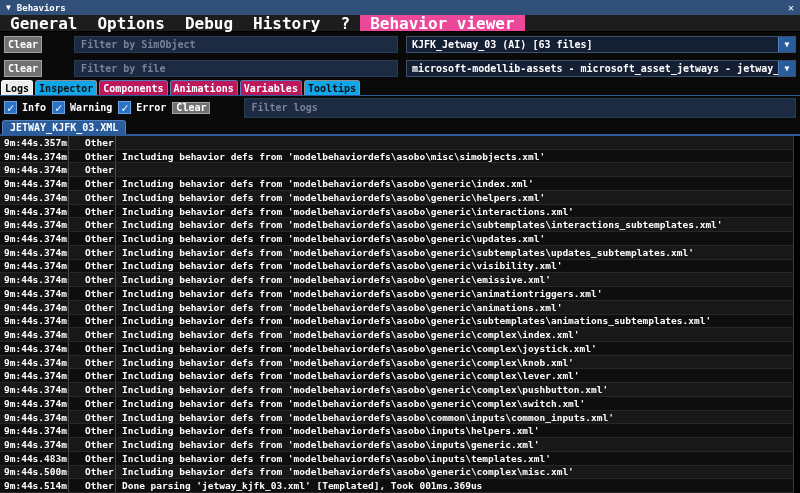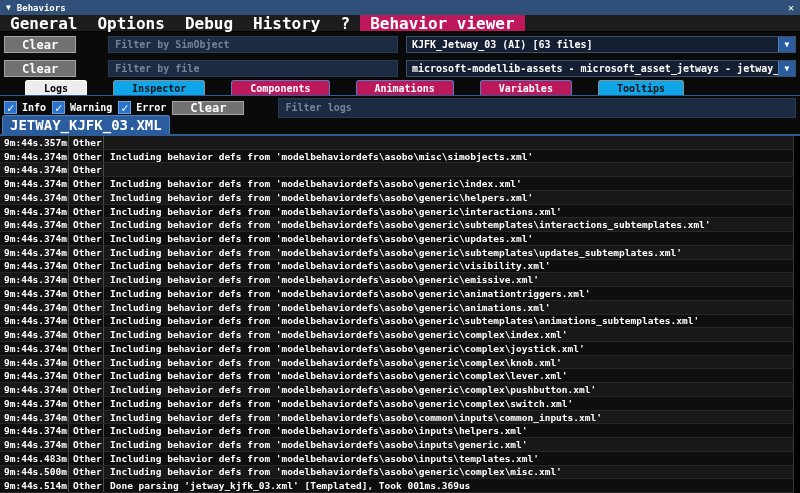--- a/index.html
+++ b/index.html
@@ -24,28 +24,28 @@
   .titlebar .close { margin-left: auto; font-size: 10px; cursor: default; }
   
   .menubar {
     height: 17px; flex: 0 0 17px;
     background: #1d1d1d;
     display: flex; align-items: stretch;
     font-size: 16px;
     border-bottom: 1px solid #000;
   }
   .menu-item { padding: 0 10px; display: flex; align-items: center; }
-  .menu-item.active { background: #be185d; }
+  .menu-item.active { background: #ec4899; }
   
   .filters { padding: 4px 2px 3px 2px; display: flex; flex-direction: column; gap: 7px; }
   .filter-row { display: flex; height: 17px; gap: 8px; padding: 0 2px; }
   .left-group { display: flex; width: 394px; gap: 4px; }
   .btn-clear {
     background: #717171; border: 1px solid #a3a3a3; color: #fff;
-    font-family: inherit; font-weight: bold; font-size: 12px; padding: 0 17px;
+    font-family: inherit; font-weight: bold; font-size: 10px; padding: 0 3px;
     line-height: 1;
   }
   .filter-input {
     flex: 1; background: #1c2b41; border: 1px solid #283a54;
     color: #e8e8e8; font-family: inherit; font-weight: bold; font-size: 10px;
     padding: 0 6px; outline: none; margin-left: 28px;
   }
   .filter-input::placeholder { color: #76839a; }
   .dropdown {
     flex: 1; display: flex; align-items: stretch;
@@ -60,22 +60,22 @@
     width: 17px; background: #2b5d9e; color: #fff;
     display: flex; align-items: center; justify-content: center;
     font-size: 8px; border-left: 1px solid #4f7fbd;
   }
   
   .tabs {
     display: flex; gap: 2px; padding: 0 1px; height: 16px; flex: 0 0 16px;
     align-items: stretch; border-bottom: 1px solid #2e5a96;
   }
   .tab {
-    padding: 0 18px; font-size: 10px; display: flex; align-items: center;
-    border: 1px solid; border-bottom: none; border-radius: 3px 3px 0 0; margin-left: 24px;
+    padding: 0 3px; font-size: 10px; display: flex; align-items: center;
+    border: 1px solid; border-bottom: none; border-radius: 3px 3px 0 0;
   }
   .tab.active { background: #ededed; color: #000; border-color: #ffffff; }
   .tab.grey   { background: #0ea5e9; color: #101010; border-color: #8f8f8f; }
   .tab.blue   { background: #be185d; color: #ffffff; border-color: #4f7fbd; }
   
   .logbar {
     height: 23px; flex: 0 0 23px;
     display: flex; align-items: center; gap: 6px; padding: 3px 4px;
   }
   .cb-group { display: flex; align-items: center; gap: 5px; }
@@ -88,37 +88,37 @@
   .logbar .filter-input { height: 20px; }
   
   .doc-row {
     flex: 0 0 17px; height: 17px;
     padding-left: 2px;
     border-bottom: 2px solid #2e5a96;
     display: flex; align-items: flex-end;
   }
   .doc-tab {
     background: #2b5d9e; border: 1px solid #4f7fbd; border-bottom: none;
-    border-radius: 3px 3px 0 0; padding: 1px 7px 1px 7px; font-size: 14px;
+    border-radius: 3px 3px 0 0; padding: 1px 7px 1px 7px; font-size: 10px;
   }
   
   .log {
     flex: 1; display: flex; flex-direction: column;
     background: #000; padding-right: 6px; overflow: hidden;
   }
   .log-row {
     flex: 1; display: flex; align-items: stretch;
     border-bottom: 1px solid #272727; border-right: 1px solid #3a3a3a;
     font-size: 9.5px; overflow: hidden;
   }
   .log-row:nth-child(odd) { background: #181818; }
   .log-row:nth-child(even) { background: #0e0e0e; }
   .lcol { display: flex; align-items: center; white-space: nowrap; overflow: hidden; }
   .col-time { width: 69px; padding-left: 4px; border-right: 1px solid #4a4a4a; flex: 0 0 69px; }
-  .col-type { width: 35px; padding-left: 4px; border-right: 1px solid #4a4a4a; flex: 0 0 35px; }
+  .col-type { width: 35px; padding-left: 4px; border-right: 1px solid #4a4a4a; flex: 0 0 35px; margin-left: 12px; }
   .col-msg  { flex: 1; padding-left: 6px; }
 </style>
 </head>
 <body>
 
 <div class="titlebar">
   <span class="collapse">▼</span>
   <span>Behaviors</span>
   <span class="close">✕</span>
 </div>

